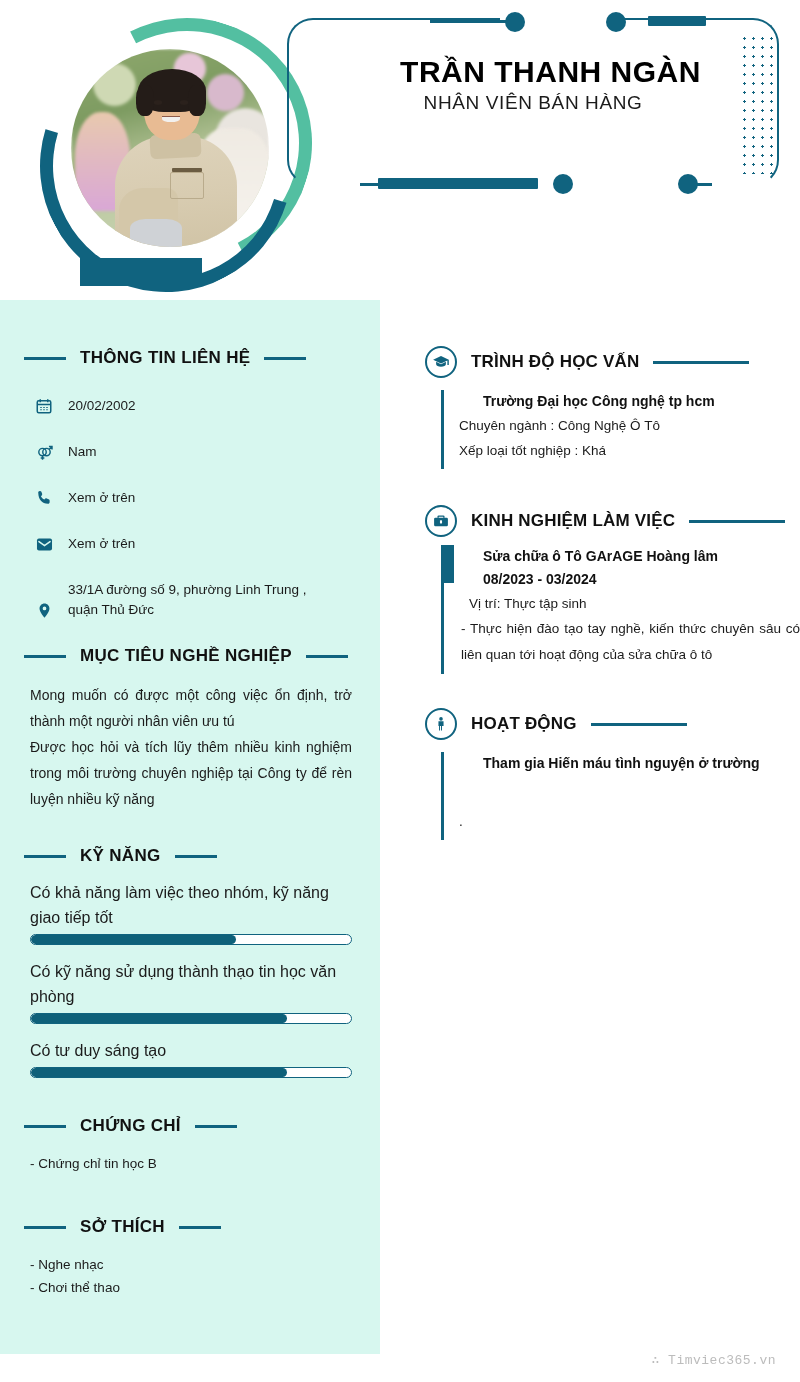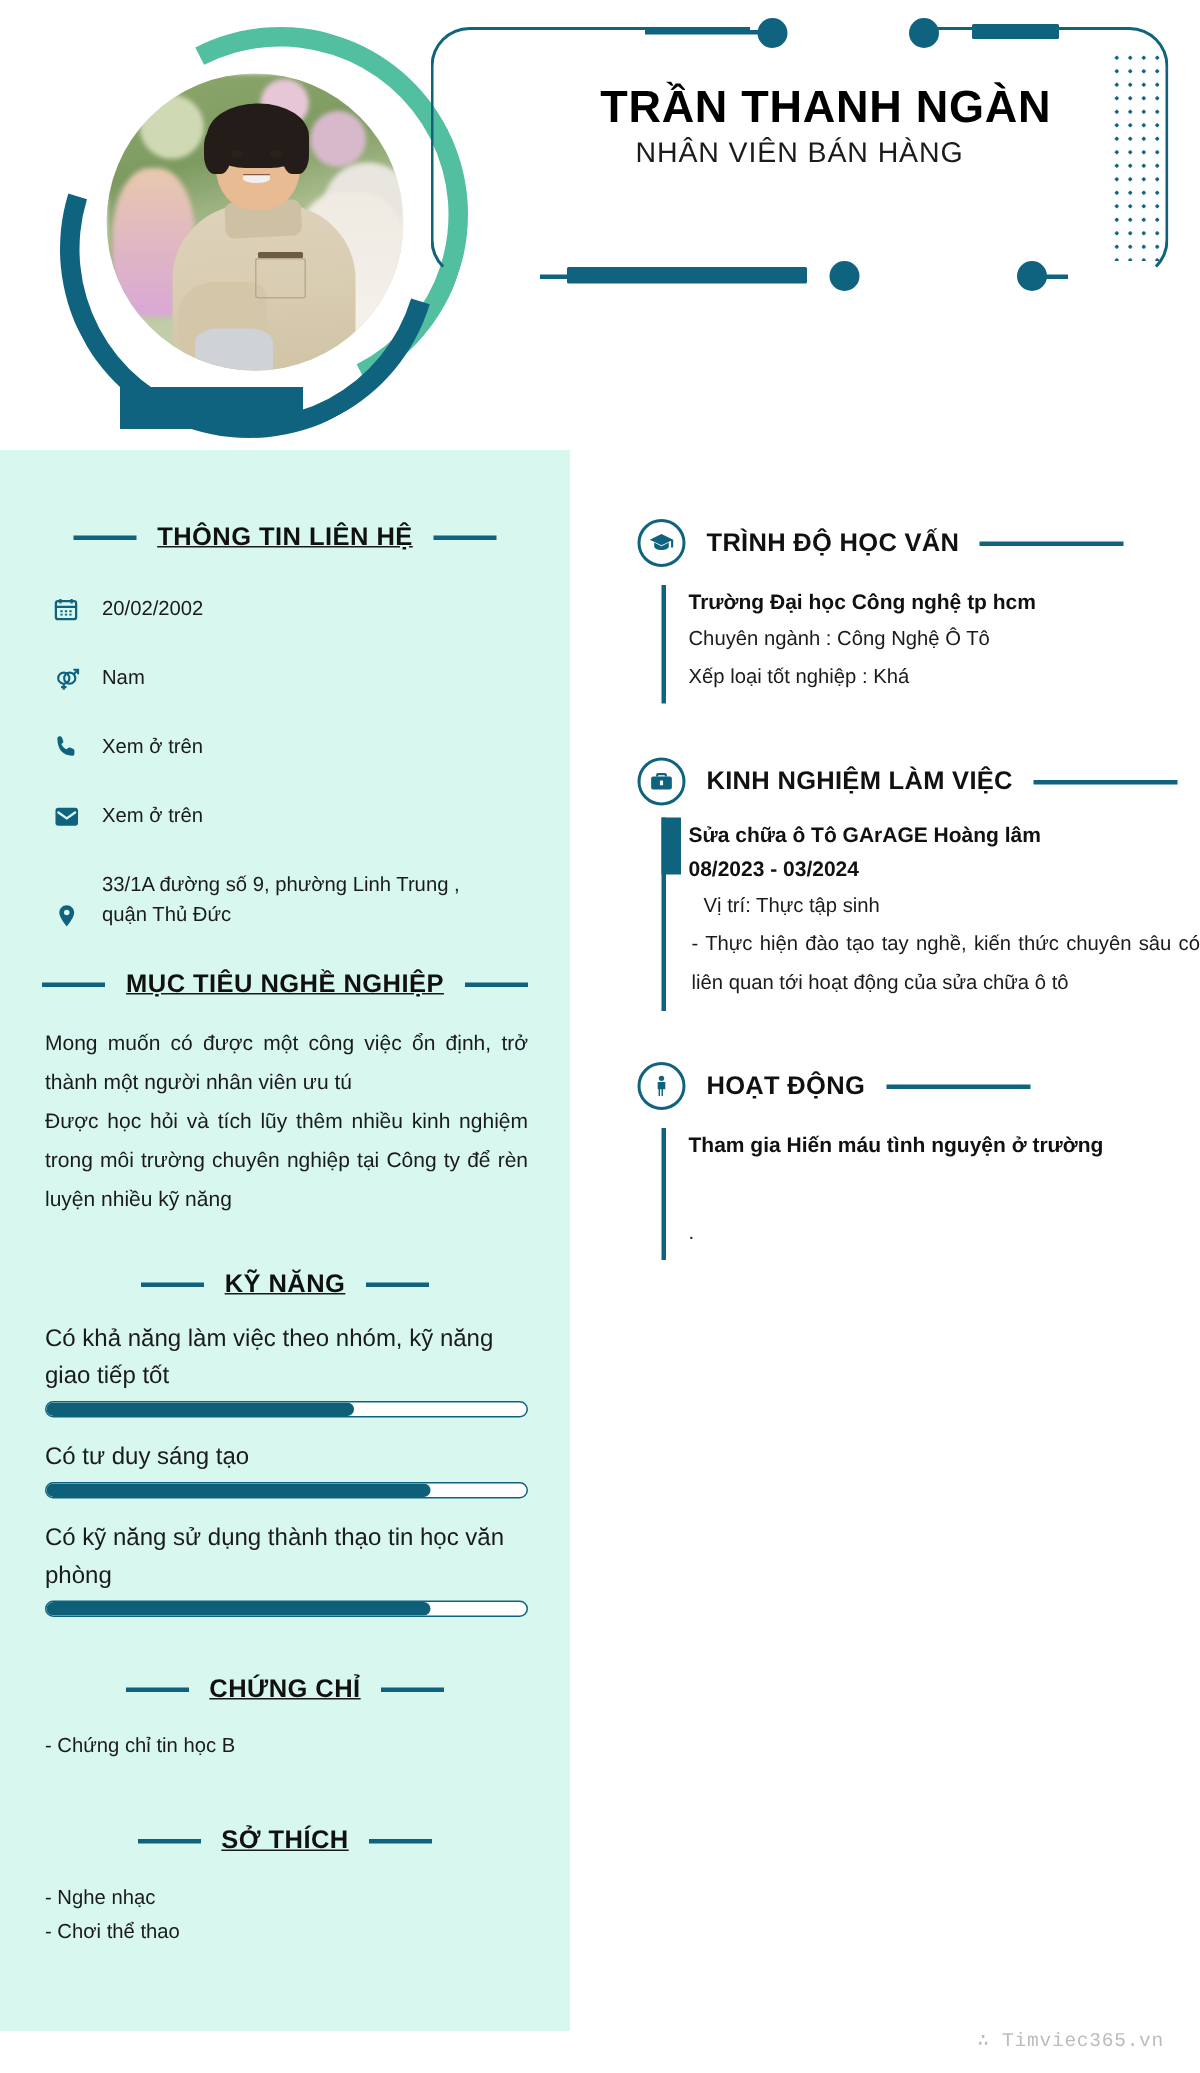--- a/index.html
+++ b/index.html
@@ -117,23 +117,22 @@
     position:absolute; left:287px; top:92px; width:492px; text-align:center;
     font-size:19px; font-weight:normal; letter-spacing:0.6px; color:#1b1b1b;
   }
 
   
   .sidebar {
     position:absolute; left:0; top:300px; width:380px; height:1054px;
     background:#D7F7EF;
   }
   .sec-head {
-    display:flex; align-items:center; justify-content:center; gap:14px;
+    display:flex; align-items:center; gap:14px;
     margin:0 24px;
-    text-decoration:underline;
   }
   .sec-head .rule { height:3px; background:#10637F; flex:0 0 42px; }
   .sec-head .sec-title {
     font-size:17px; font-weight:bold; letter-spacing:0.3px; color:#111111; white-space:nowrap;
   }
 
   .contact-list { margin:28px 30px 0 34px; }
   .contact-row { display:flex; align-items:flex-end; gap:14px; margin-bottom:26px; }
   .contact-row .ic { flex:0 0 20px; height:20px; color:#10637F; display:flex; align-items:center; justify-content:center; }
   .contact-row .tx { font-size:13.5px; line-height:20px; color:#1b1b1b; }
@@ -161,21 +160,21 @@
   .rsec-title { font-size:17px; font-weight:bold; color:#111111; letter-spacing:0.2px; white-space:nowrap; }
   .rsec-rule { height:3px; background:#10637F; flex:1 1 auto; min-width:30px; max-width:96px; }
 
   .rsec-body { position:relative; margin-left:24px; padding-left:18px; }
   .rsec-body::before {
     content:""; position:absolute; left:0; top:0; bottom:0; width:3px; background:#10637F;
   }
   .rsec-body.with-block::after {
     content:""; position:absolute; left:0; top:0; width:13px; height:38px; background:#10637F;
   }
-  .r-strong { font-size:14px; font-weight:bold; line-height:23px; color:#111111; }
+  .r-strong { font-size:14px; font-weight:bold; line-height:23px; color:#111111;margin-left:24px; }
   .r-line { font-size:13.5px; line-height:25px; color:#1b1b1b; }
   .r-just { font-size:13.5px; line-height:26px; color:#1b1b1b; text-align:justify; }
 
   
   .footer {
     position:absolute; left:0; bottom:14px; width:800px; text-align:right; padding-right:24px;
     font-family:"Liberation Mono", monospace; font-size:13px; color:#bcbcbc; letter-spacing:0.5px;
   }
 </style>
 </head>
@@ -314,27 +313,27 @@
     </div>
   </div>
 
   <div class="skill">
     <div class="skill-label">Có khả năng làm việc theo nhóm, kỹ năng giao tiếp tốt</div>
     <div class="bar">
         <i style="width: 64%;"></i>
       </div>
   </div>
   <div class="skill">
-    <div class="skill-label">Có tư duy sáng tạo</div>
+    <div class="skill-label">Có kỹ năng sử dụng thành thạo tin học văn phòng</div>
     <div class="bar">
         <i style="width: 80%;"></i>
       </div>
   </div>
   <div class="skill">
-    <div class="skill-label">Có kỹ năng sử dụng thành thạo tin học văn phòng</div>
+    <div class="skill-label">Có tư duy sáng tạo</div>
     <div class="bar">
         <i style="width: 80%;"></i>
       </div>
   </div>
 
   <div style="margin-top:38px;">
     <div class="sec-head">
       <span class="rule"></span>
       <span class="sec-title">CHỨNG CHỈ</span>
       <span class="rule"></span>

